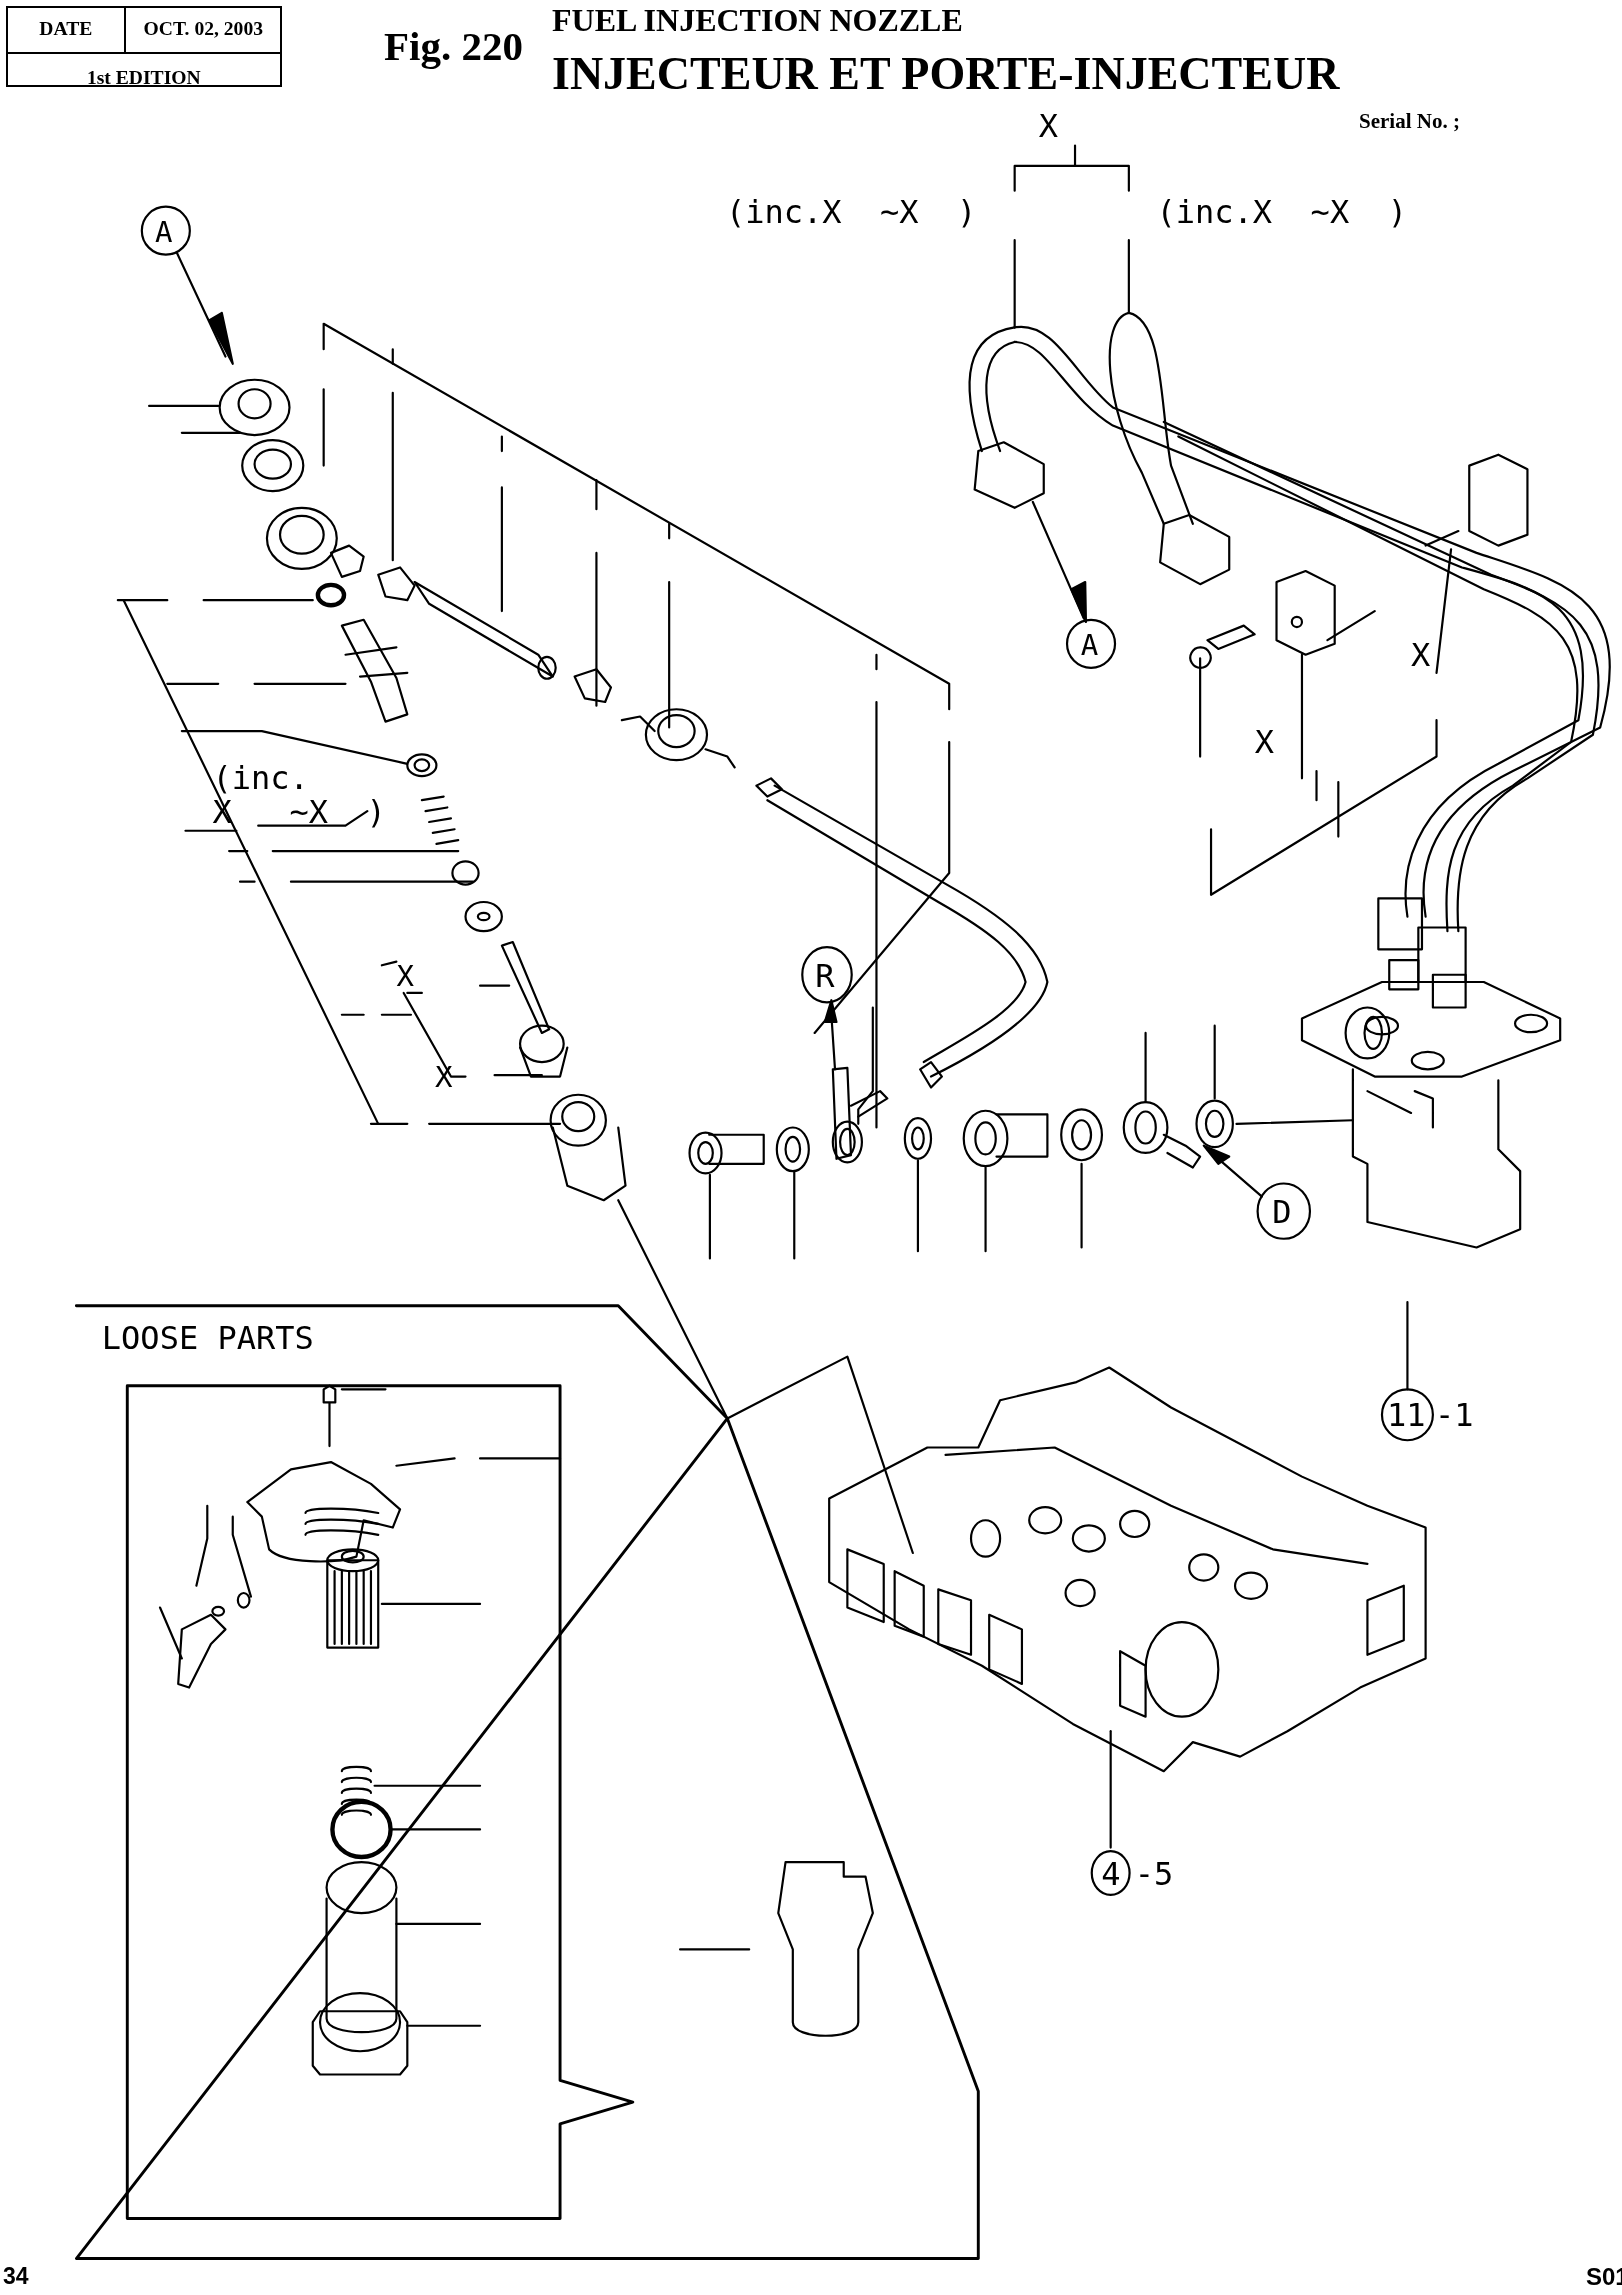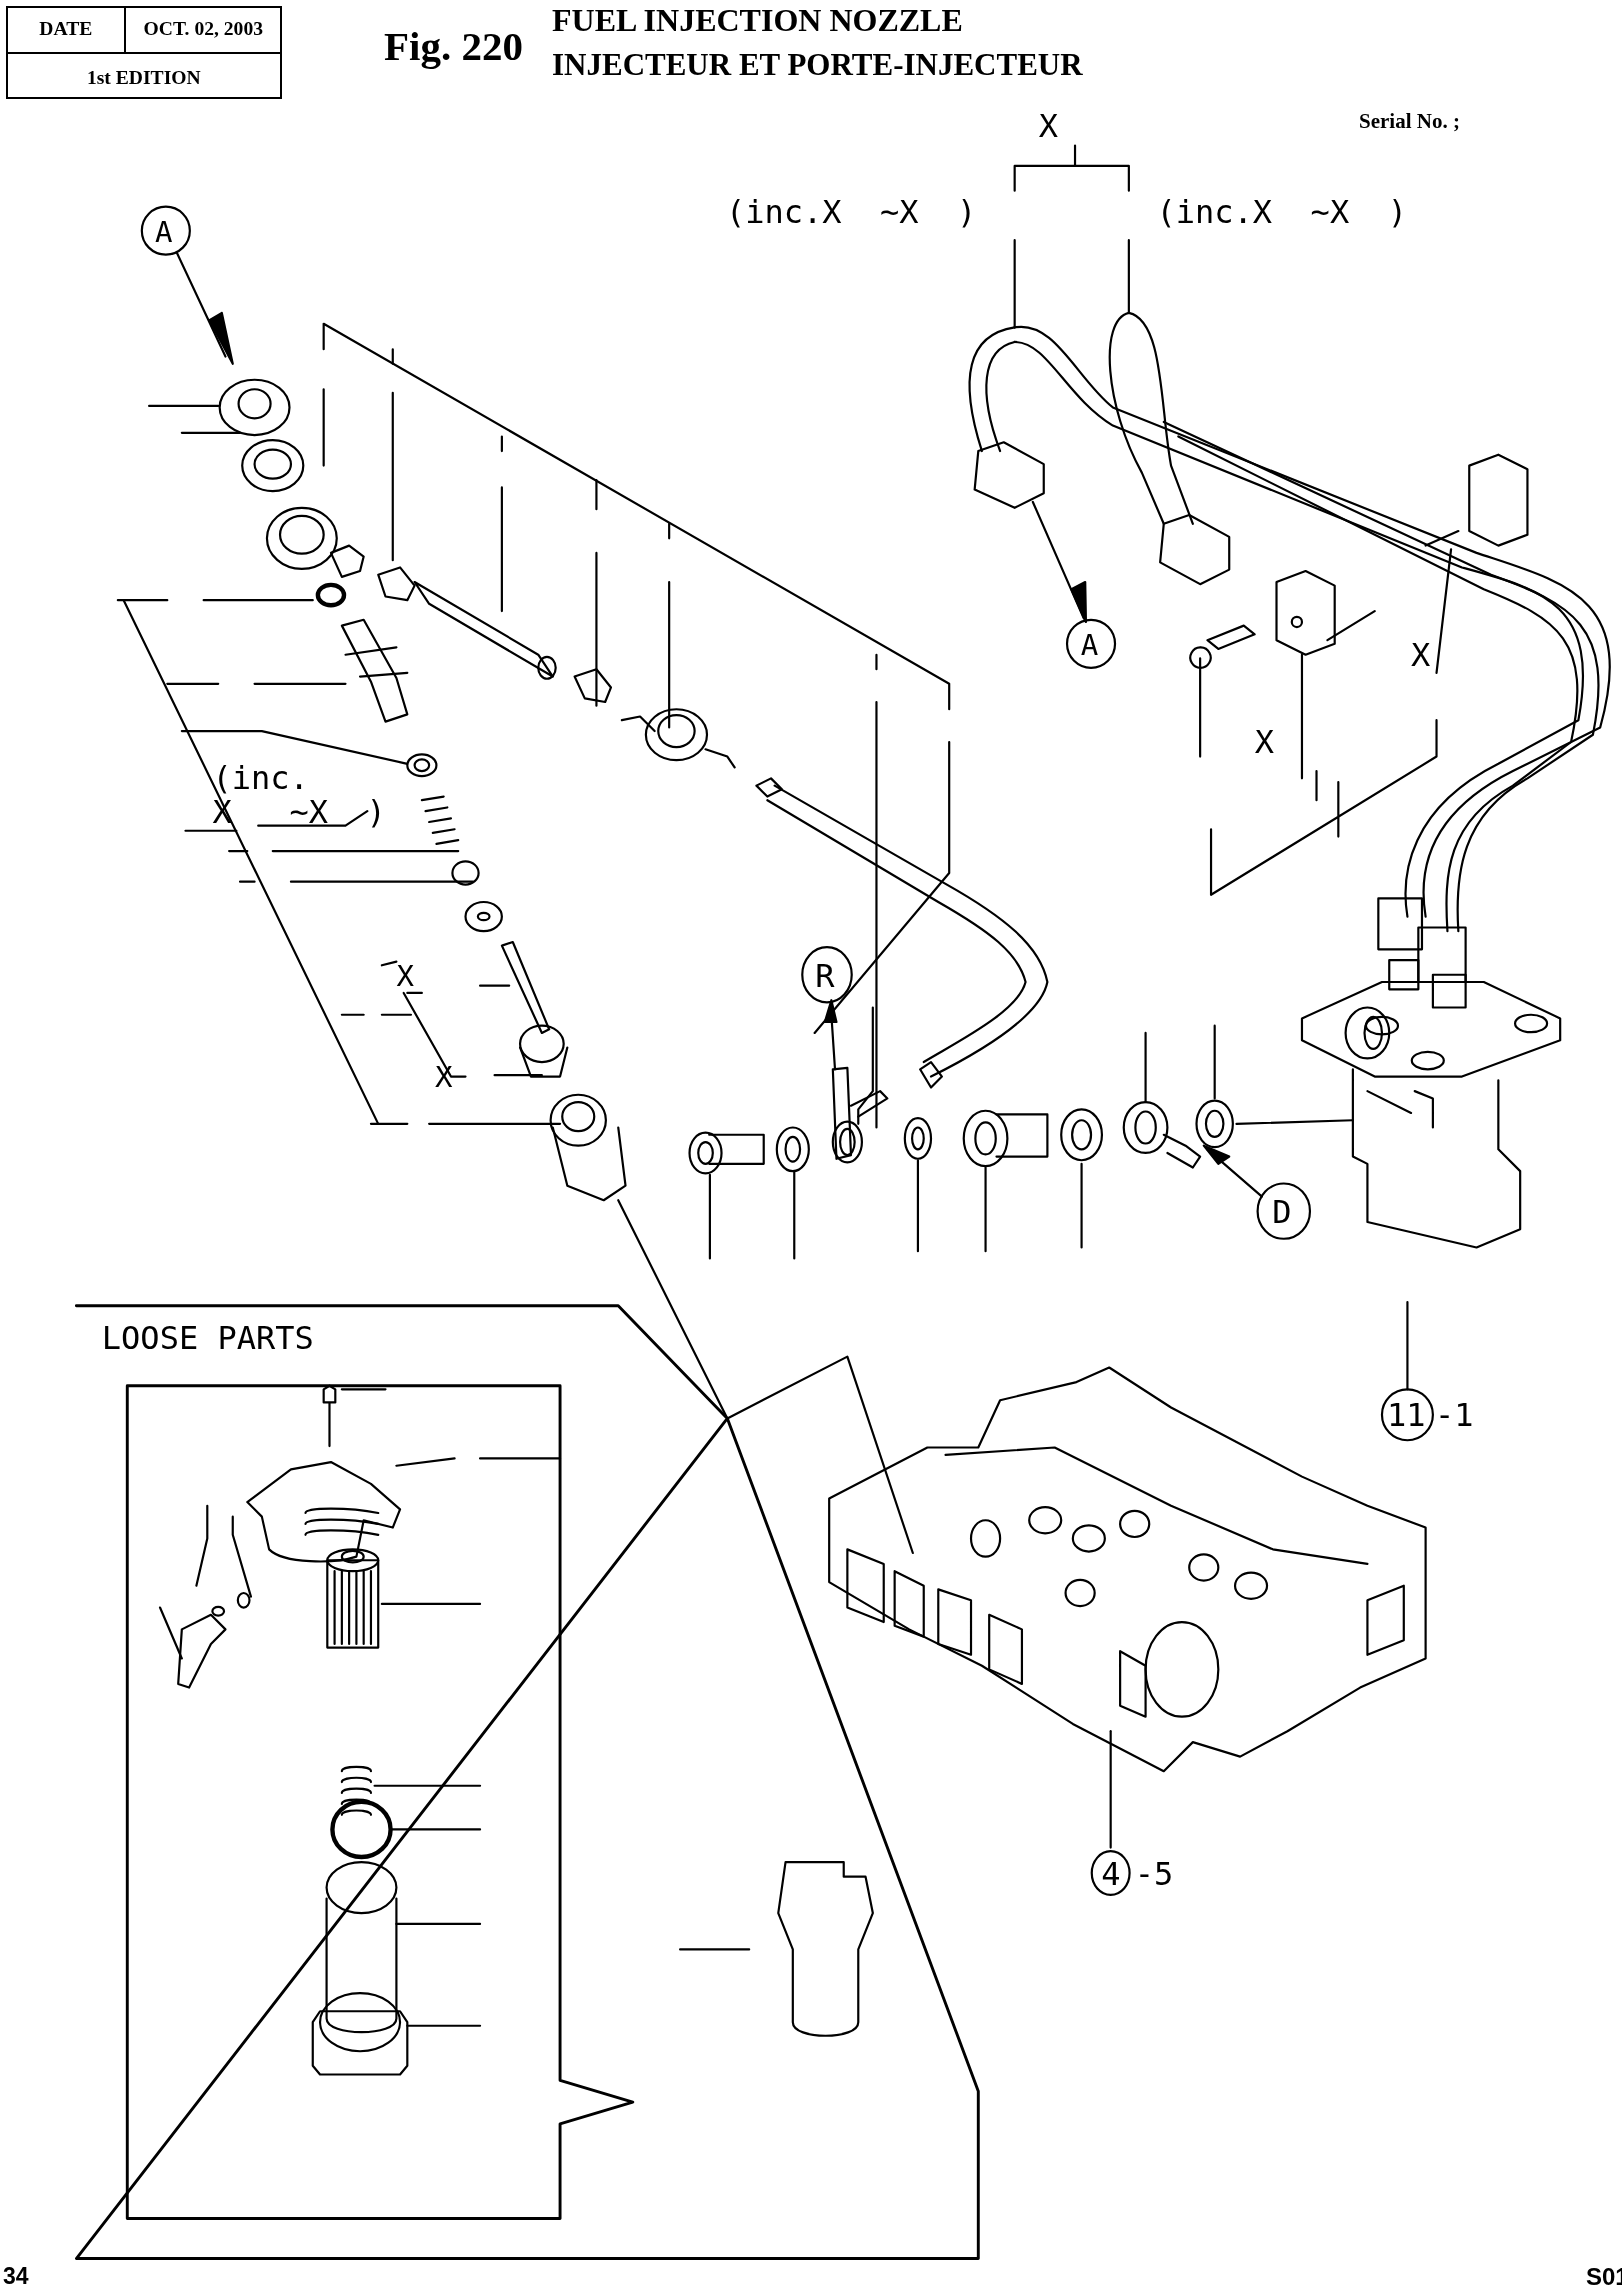--- a/index.html
+++ b/index.html
@@ -1,30 +1,30 @@
 <!DOCTYPE html>
 <html style="font-size:11.6px"><head>
 <meta charset="utf-8">
 <style>
   html, body { margin:0; padding:0; background:#ffffff; }
   body { width:1622px; height:2295px; position:relative; overflow:hidden; color:#000; }
   .serif { font-family: "Liberation Serif", "DejaVu Serif", serif; font-weight:bold; }
   .sans  { font-family: "Liberation Sans", "DejaVu Sans", sans-serif; font-weight:bold; }
   .abs { position:absolute; white-space:nowrap; }
 
-  #hdr-box { position:absolute; left:5.8px; top:5.8px; width:276px; height:93px; border:2.9px solid #000; box-sizing:border-box; }
+  #hdr-box { position:absolute; left:5.8px; top:5.8px; width:276px; height:81px; border:2.9px solid #000; box-sizing:border-box; }
   #hdr-box .row1 { position:absolute; left:0; top:0; right:0; height:44px; border-bottom:2.9px solid #000; }
   #hdr-box .vdiv { position:absolute; left:116px; top:0; width:2.2px; height:44px; background:#000; }
   #hdr-box .date-lbl { position:absolute; left:0; width:116px; top:10.2px; text-align:center; font-size:19.6px; }
   #hdr-box .date-val { position:absolute; left:119px; right:0; top:10.2px; text-align:center; font-size:19.6px; }
   #hdr-box .edition { position:absolute; left:0; right:0; top:59px; text-align:center; font-size:19.6px; }
 
   #fig-no { left:384px; top:22px; font-size:41px; }
   #title-en { left:552px; top:1.5px; font-size:32px; }
-  #title-fr { left:552px; top:47px; font-size:31px; }
+  #title-fr { left:552px; top:47px; font-size:46px; }
   #serial { left:1359px; top:109px; font-size:21px; }
   #page-no { left:2.9px; top:2263px; font-size:23px; }
   #page-code { left:1558px; top:2263px; font-size:24px;margin-left:28px; }
 
   svg#drawing { position:absolute; left:0; top:0; }
   svg text { font-family: "DejaVu Sans Mono", "Liberation Mono", monospace; }
 </style>
 </head>
 <body>
 

